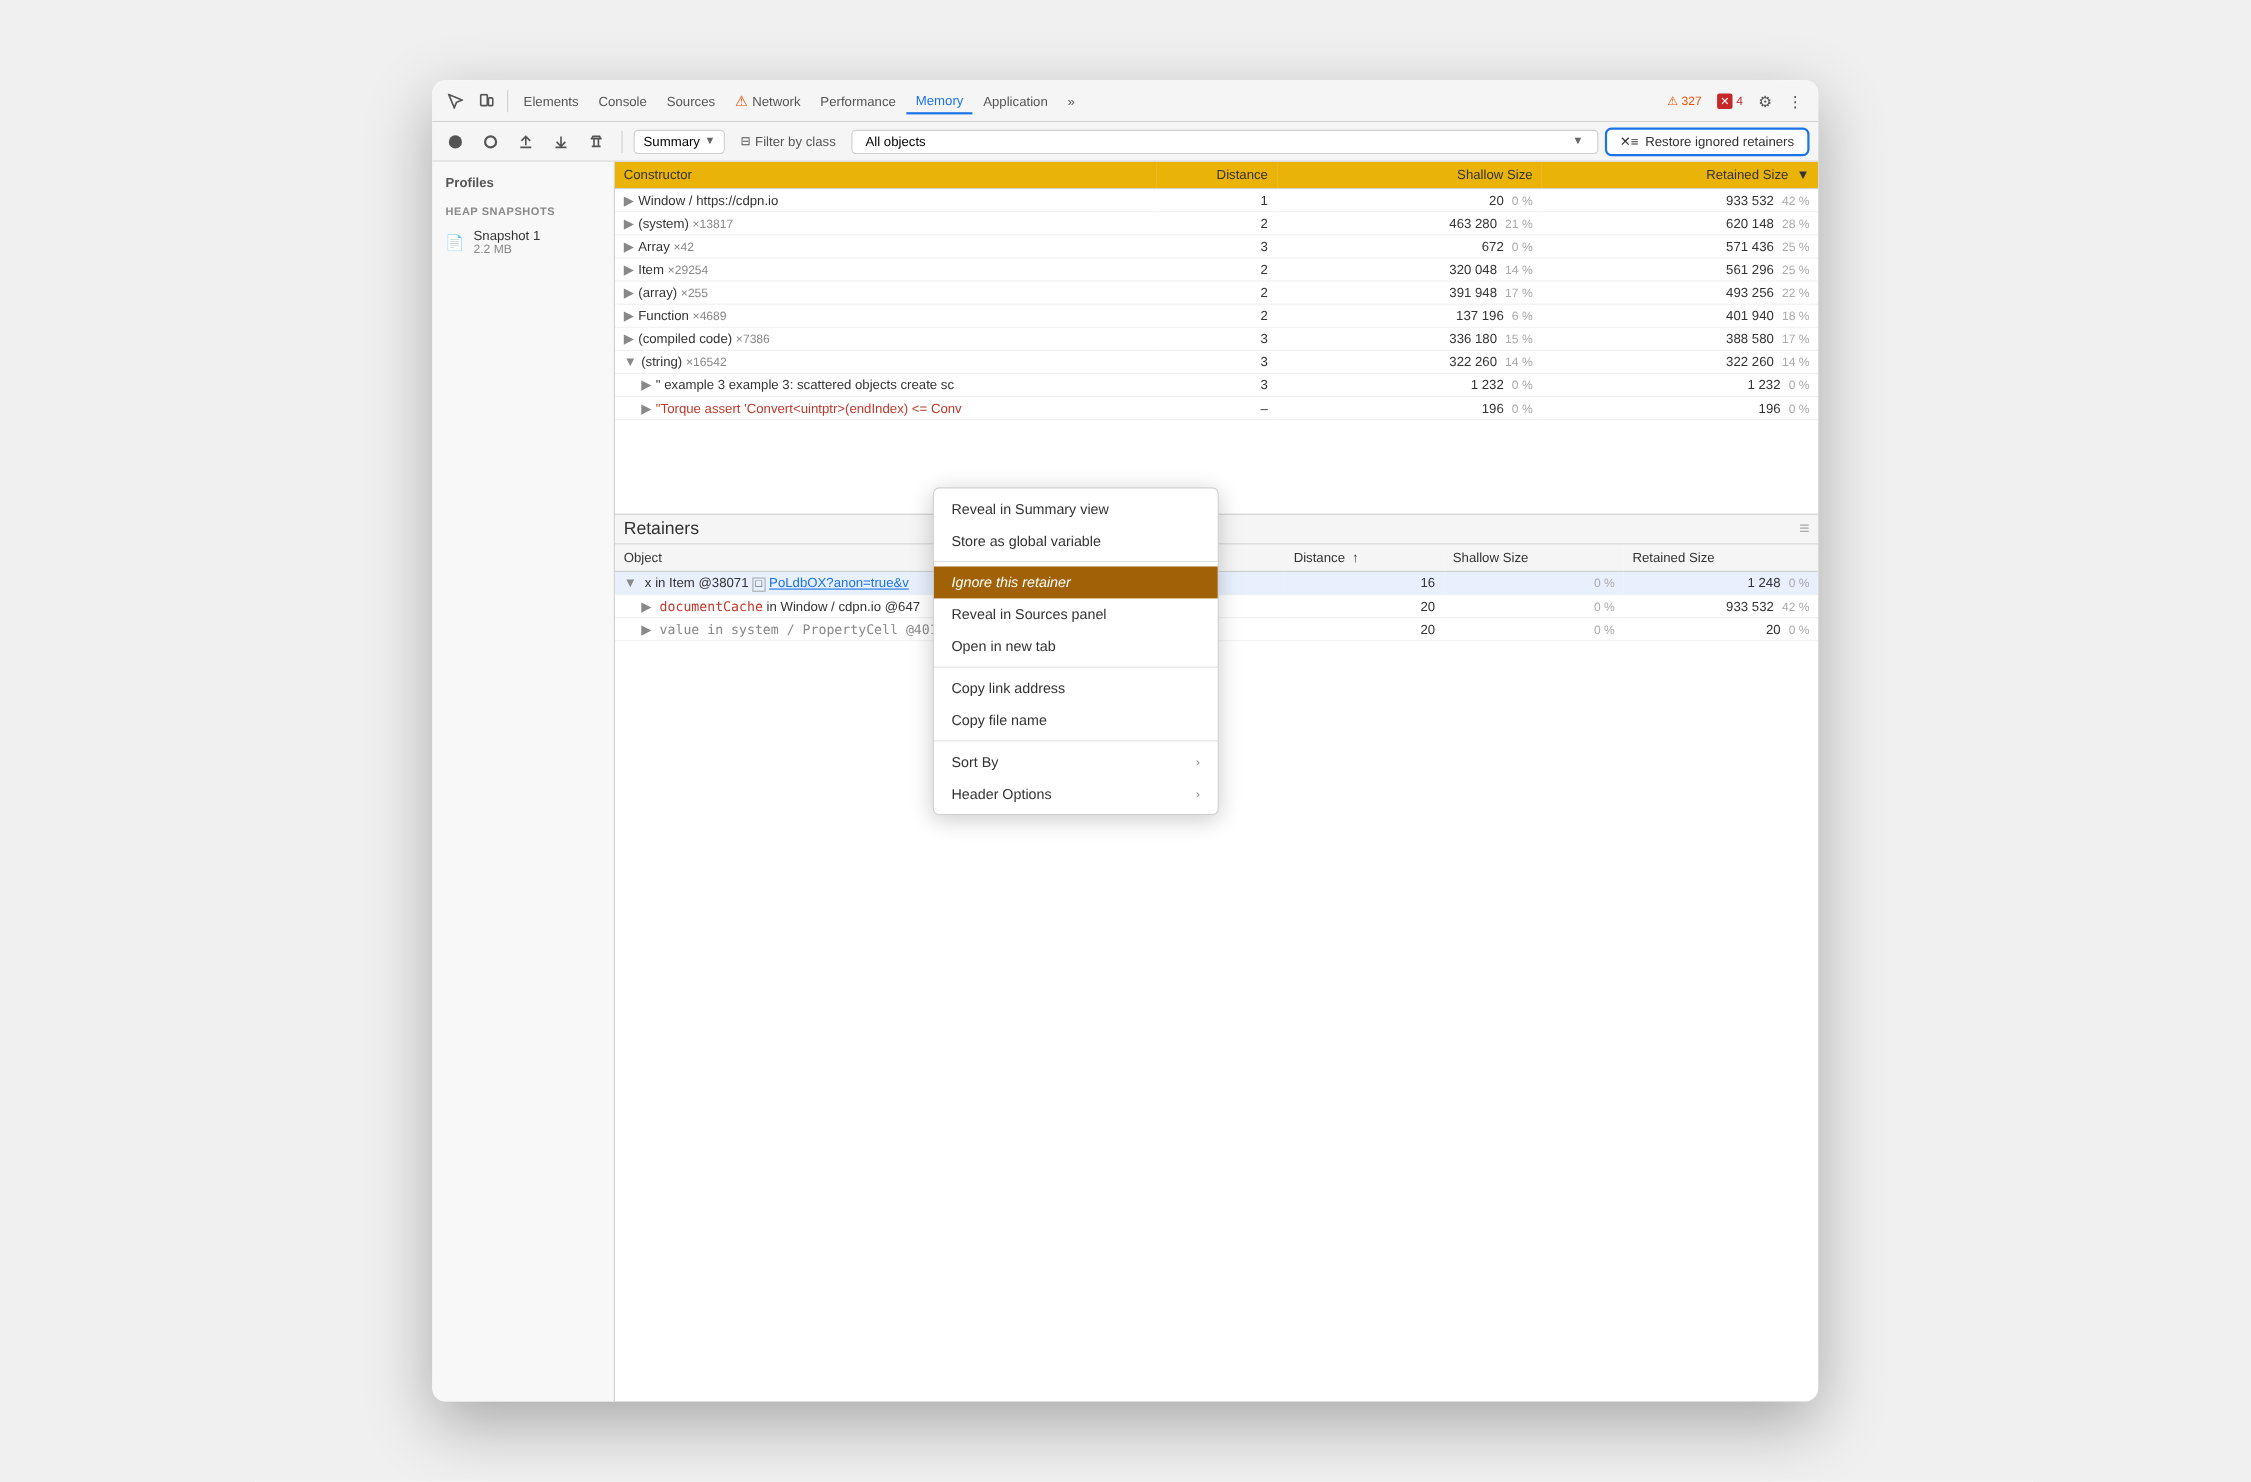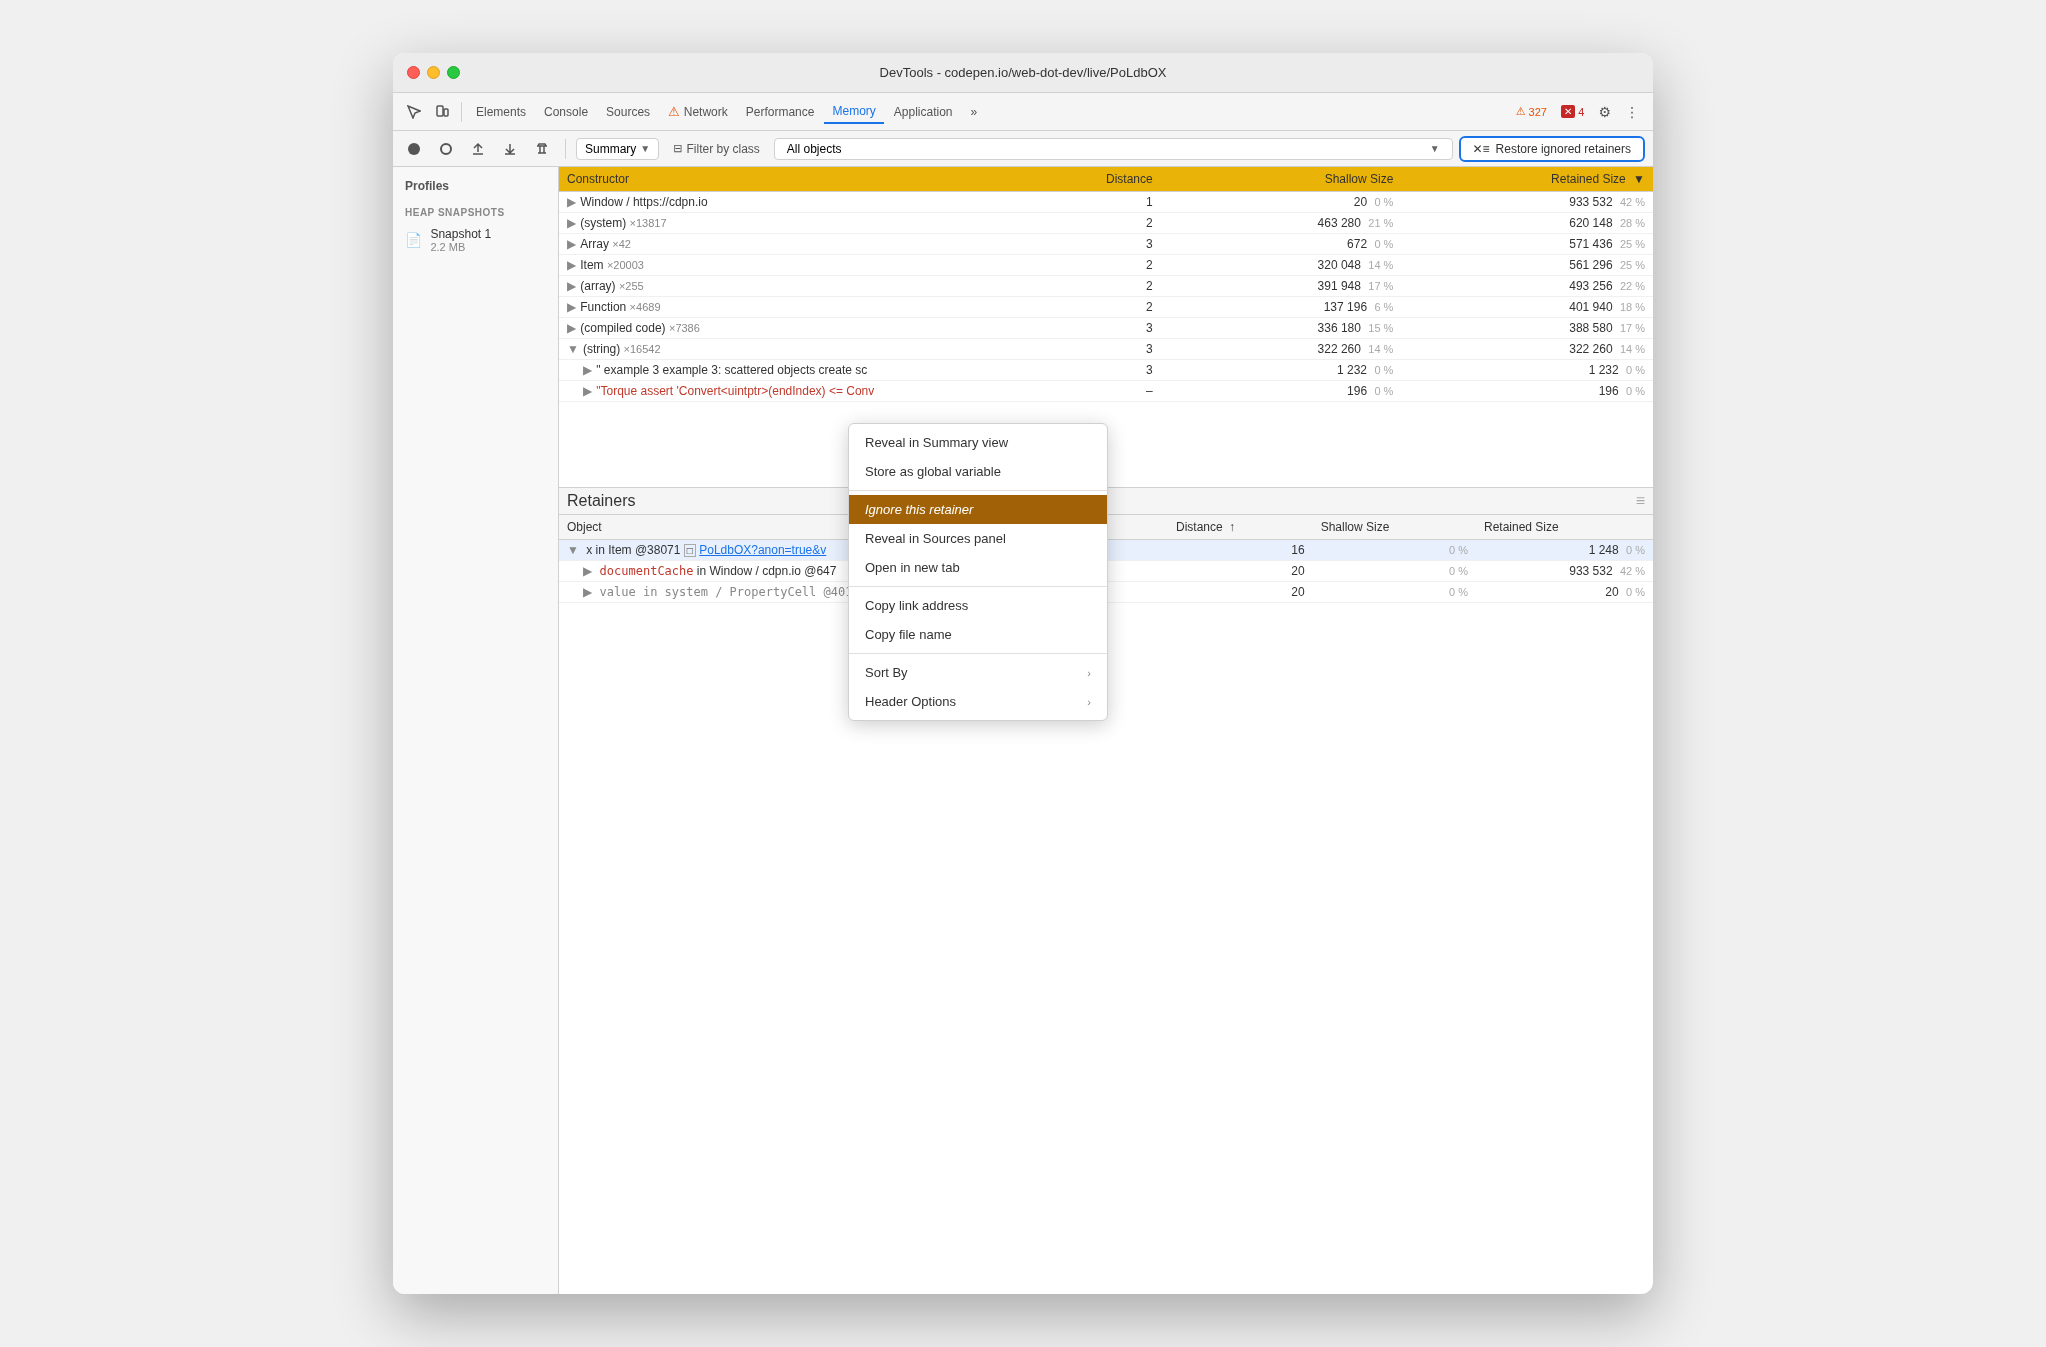--- a/index.html
+++ b/index.html
@@ -338,28 +338,20 @@
     .col-distance { width: 10%; }
     .col-shallow { width: 22%; }
     .col-retained { width: 23%; }
     .chevron-down { font-size: 10px; color: #666; }
   </style>
 </head>
 <body>
 
 <div class="window">
 
-  <div class="title-bar">
-    <div class="traffic-lights">
-      <div class="traffic-light tl-red"></div>
-      <div class="traffic-light tl-yellow"></div>
-      <div class="traffic-light tl-green"></div>
-    </div>
-    <span class="title-text">DevTools - codepen.io/web-dot-dev/live/PoLdbOX</span>
-  </div>
 
   <div class="toolbar">
     <button class="toolbar2-btn" title="Inspect">
       <svg width="14" height="14" viewBox="0 0 14 14" fill="none" stroke="#555" stroke-width="1.5">
         <path d="M1 1 L6 13 L8 8 L13 6 Z"></path>
       </svg>
     </button>
     <button class="toolbar2-btn" title="Device mode">
       <svg width="14" height="14" viewBox="0 0 14 14" fill="none" stroke="#555" stroke-width="1.5">
         <rect x="2" y="1" width="6" height="10" rx="1"></rect>
@@ -475,21 +467,21 @@
               <td class="align-right">463 280 <span class="pct-label">21 %</span></td>
               <td class="align-right">620 148 <span class="pct-label">28 %</span></td>
             </tr>
             <tr>
               <td><span class="expand-arrow">▶</span><span class="constructor-name">Array</span> <span class="count-label">×42</span></td>
               <td class="align-right">3</td>
               <td class="align-right">672 <span class="pct-label">0 %</span></td>
               <td class="align-right">571 436 <span class="pct-label">25 %</span></td>
             </tr>
             <tr>
-              <td><span class="expand-arrow">▶</span><span class="constructor-name">Item</span> <span class="count-label">×20003</span></td>
+              <td><span class="expand-arrow">▶</span><span class="constructor-name">Item</span> <span class="count-label">×29254</span></td>
               <td class="align-right">2</td>
               <td class="align-right">320 048 <span class="pct-label">14 %</span></td>
               <td class="align-right">561 296 <span class="pct-label">25 %</span></td>
             </tr>
             <tr>
               <td><span class="expand-arrow">▶</span><span class="constructor-name">(array)</span> <span class="count-label">×255</span></td>
               <td class="align-right">2</td>
               <td class="align-right">391 948 <span class="pct-label">17 %</span></td>
               <td class="align-right">493 256 <span class="pct-label">22 %</span></td>
             </tr>

